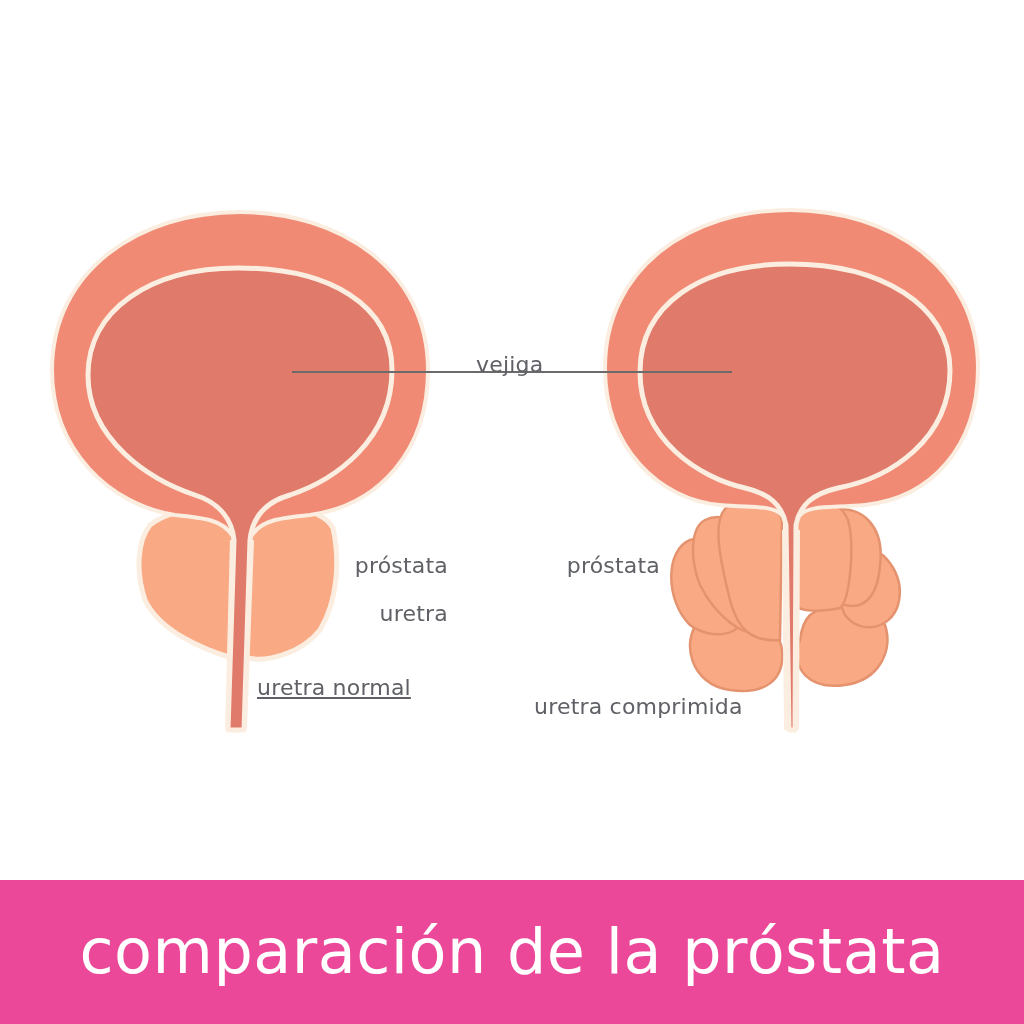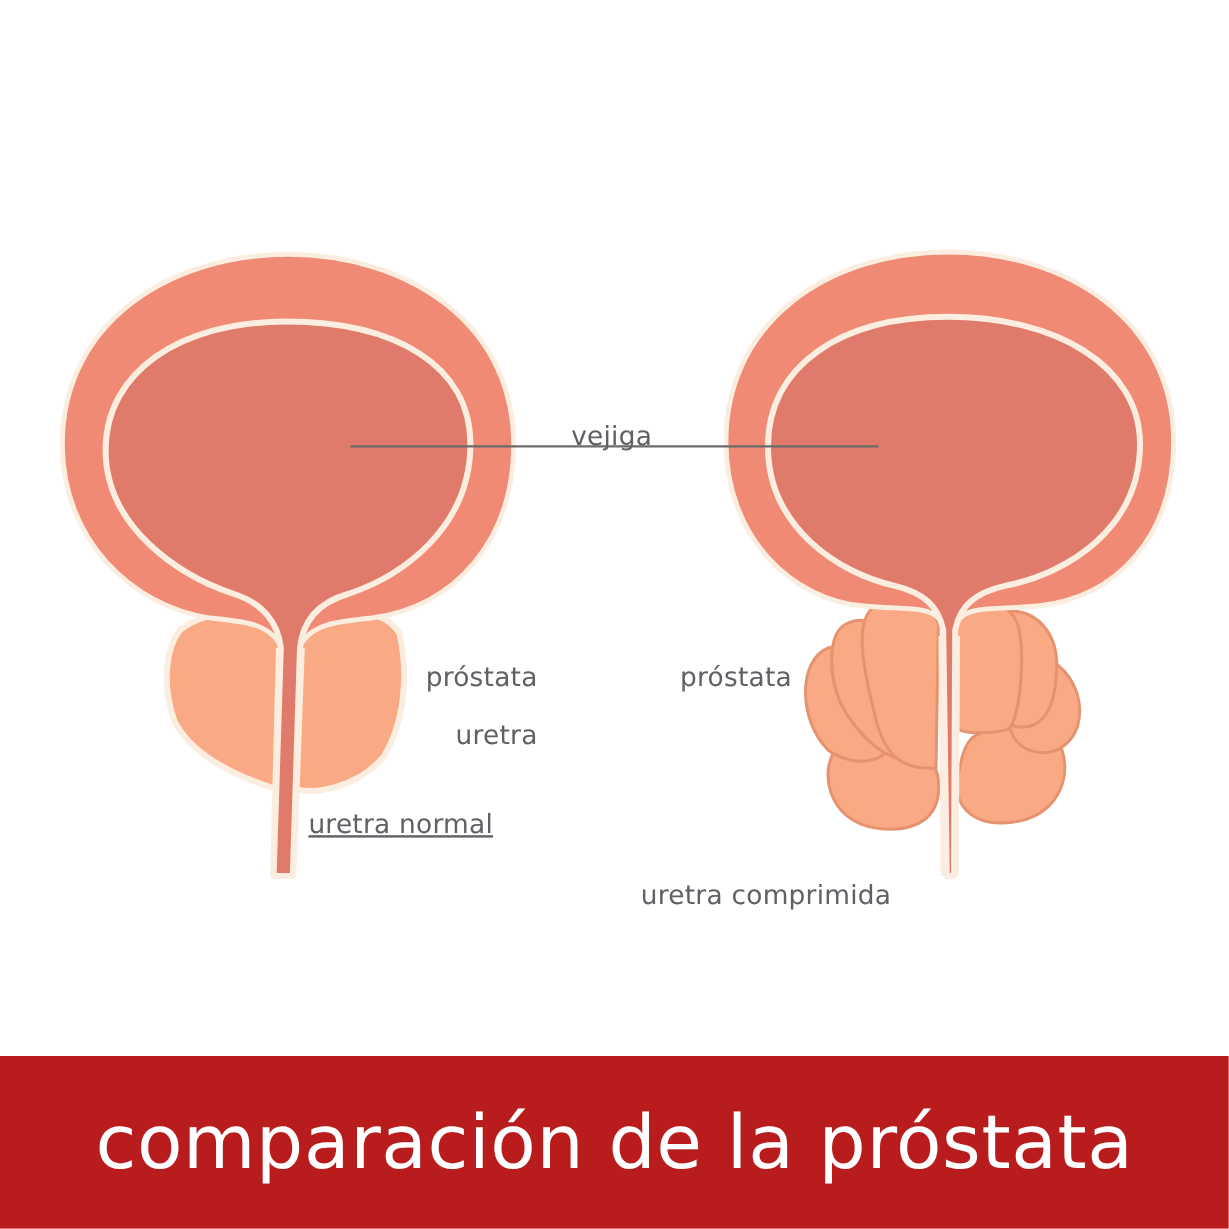--- a/index.html
+++ b/index.html
@@ -9,21 +9,21 @@
     }
     #diagram { position: absolute; left: 0; top: 0; width: 1024px; height: 880px; }
     .label {
       position: absolute; color: #5f6166; font-size: 22px; line-height: 30px;
       font-family: "DejaVu Sans", sans-serif; letter-spacing: 0.2px; white-space: nowrap;
     }
     .label span { display: block; margin-top: 18px; }
     .right-align { text-align: right; }
     #banner {
       position: absolute; left: 0; top: 880px; width: 1024px; height: 144px;
-      background: #b91c1c;
+      background: #ec4899;
     }
     #banner-title {
       position: absolute; left: 0; width: 1024px; top: 36px; text-align: center;
       color: #ffffff; font-size: 62px; line-height: 72px; letter-spacing: 0.5px;
       font-family: "DejaVu Sans", sans-serif;
     }
   </style>
 </head>
 <body>
 
@@ -73,19 +73,19 @@
 </div>
 
 <div class="label right-align" style="left:510px; top:533px; width:150px;">
   <span>próstata</span>
 </div>
 
 <div class="label" style="left:257px; top:655px;text-decoration:underline;">
   <span>uretra normal</span>
 </div>
 
-<div class="label" style="left:534px; top:714px;text-align:center;">
+<div class="label" style="left:534px; top:674px;text-align:center;">
   <span>uretra comprimida</span>
 </div>
 
 <div id="banner">
   <div id="banner-title">comparación de la próstata</div>
 </div>
 
 </body></html>

